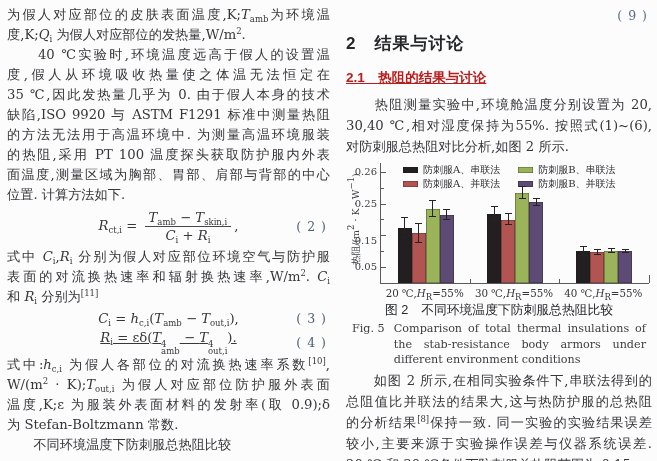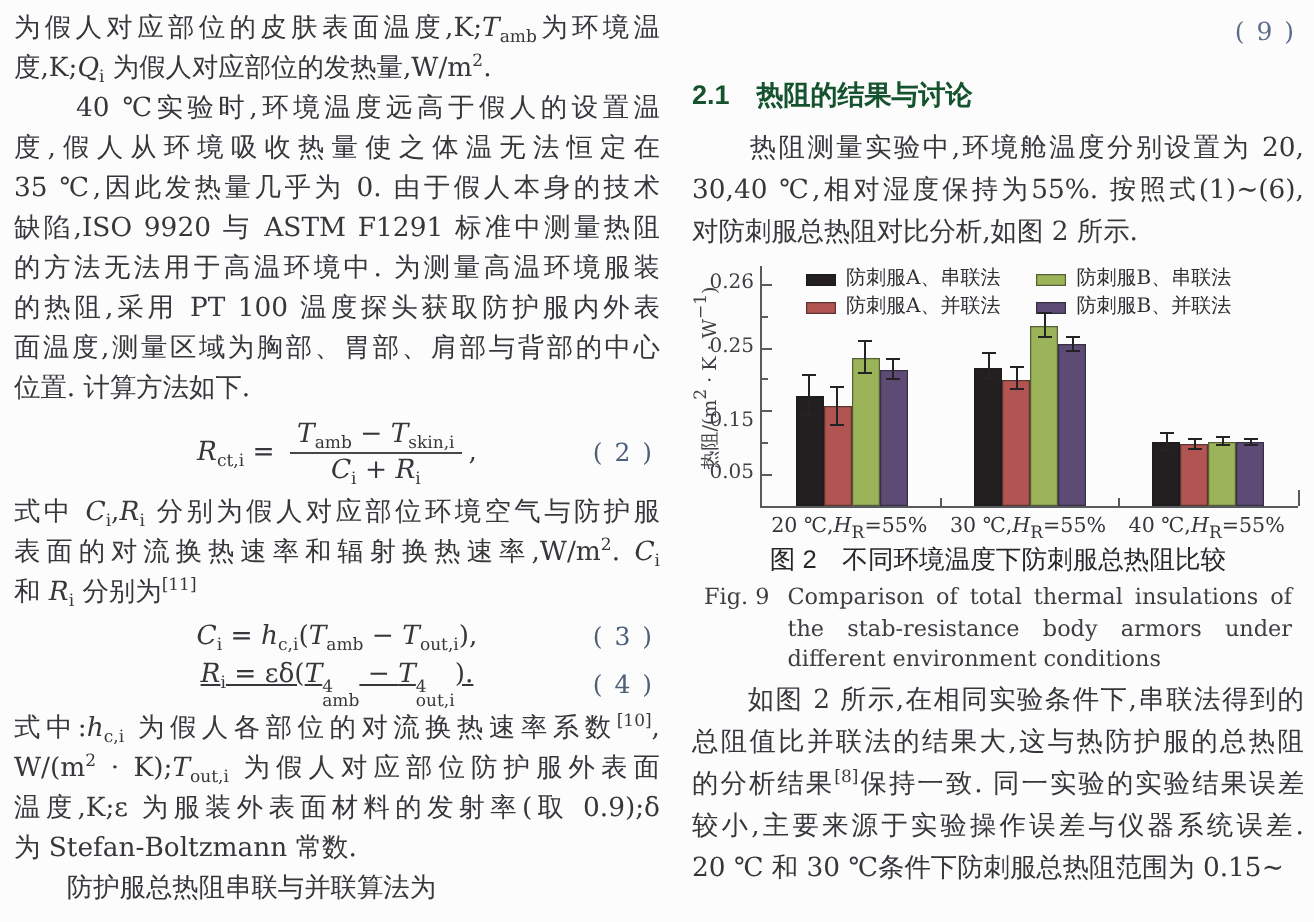--- a/index.html
+++ b/index.html
@@ -20,21 +20,21 @@
   .equation{display:flex;align-items:center;justify-content:center;position:relative;font-size:13.2px;}
   .eq-tall{height:42px;}
   .eq-line3{height:22px;}
   .eq-line4{height:26px;text-decoration:underline;}
   .eq-num{position:absolute;right:3px;top:50%;transform:translateY(-50%);color:#4e5f78;font-size:12.5px;letter-spacing:1px;}
   .frac{display:inline-block;text-align:center;vertical-align:middle;margin:0 3px;}
   .fnum{display:block;border-bottom:1px solid #46474b;padding:0 4px 1px;}
   .fden{display:block;padding-top:1px;}
   .eq9{height:21px;line-height:21px;text-align:right;padding-right:4px;color:#5a6e87;font-size:12.5px;letter-spacing:1px;}
   .h2{font-family:"Liberation Sans","DejaVu Sans",sans-serif;font-weight:700;font-size:17px;line-height:24px;margin:6px 0 6px 0;color:#26272b;letter-spacing:1px;}
-  .h3{font-family:"Liberation Sans","DejaVu Sans",sans-serif;font-weight:700;font-size:13.5px;line-height:20px;margin:12px 0 6px 0;color:#14532d;}
+  .h3{font-family:"Liberation Sans","DejaVu Sans",sans-serif;font-weight:700;font-size:13.5px;line-height:20px;margin:12px 0 6px 0;color:#b91c1c;text-decoration:underline;}
   .figure{position:relative;height:141px;margin-top:2px;}
   .ylabel{position:absolute;left:-50px;top:54px;width:120px;height:12px;transform:rotate(-90deg);
           font-size:9.5px;text-align:center;color:#3f4044;line-height:12px;}
   .plot{position:absolute;left:34px;top:4px;width:268px;height:120px;
         border-left:1.2px solid #595a5e;border-bottom:1.2px solid #595a5e;}
   .ytick{position:absolute;left:0;width:5px;height:1px;background:#595a5e;}
   .ytick.minor{width:3px;}
   .yticklabel{position:absolute;left:-31px;width:27px;text-align:right;font-size:10px;color:#3f4044;line-height:11px;}
   .xtick{position:absolute;bottom:0;width:1px;height:4px;background:#595a5e;}
   .endtick{position:absolute;right:-1px;bottom:0;width:1.2px;height:8px;background:#595a5e;}
@@ -96,26 +96,27 @@
           </span>).</span>
       <span class="eq-num">( 4 )</span>
     </div>
     <div>
         <div class="tline">式中:<i>h</i><sub>c,i</sub> 为假人各部位的对流换热速率系数<sup>[10]</sup>,</div>
         <div class="tline">W/(m<sup>2</sup> · K);<i>T</i><sub>out,i</sub> 为假人对应部位防护服外表面</div>
         <div class="tline">温度,K;ε 为服装外表面材料的发射率(取 0.9);δ</div>
         <div class="tline nofill">为 Stefan-Boltzmann 常数.</div>
       </div>
     <div>
-        <div class="tline nofill">　　防护服总热阻串联与并联算法为</div>
+        <div class="tline nofill">　　不同环境温度下防刺服总热阻比较</div>
       </div>
   </div>
 
   <div class="col col-right">
     <div class="eq9">( 9 )</div>
+    <div class="h2">2　结果与讨论</div>
     <div class="h3">2.1　热阻的结果与讨论</div>
     <div>
         <div class="tline">　　热阻测量实验中,环境舱温度分别设置为 20,</div>
         <div class="tline">30,40 ℃,相对湿度保持为55%. 按照式(1)~(6),</div>
         <div class="tline nofill">对防刺服总热阻对比分析,如图 2 所示.</div>
       </div>
 
     <div class="figure">
       <div class="ylabel">热阻/(m<sup>2</sup> · K · W<sup>−1</sup>)</div>
       <div class="plot">
@@ -202,21 +203,21 @@
         </div>
       <div class="xlabels">
           <div class="xcat">20 ℃,<i>H</i><sub>R</sub>=55%</div>
           <div class="xcat">30 ℃,<i>H</i><sub>R</sub>=55%</div>
           <div class="xcat">40 ℃,<i>H</i><sub>R</sub>=55%</div>
         </div>
     </div>
 
     <div class="cap-cn">图 2　不同环境温度下防刺服总热阻比较</div>
     <div class="cap-en">
-      <span class="cap-label">Fig. 9</span>
+      <span class="cap-label">Fig. 5</span>
       <span class="cap-text">Comparison of total thermal insulations of the stab-resistance body armors under different environment conditions</span>
     </div>
     <div>
         <div class="tline">　　如图 2 所示,在相同实验条件下,串联法得到的</div>
         <div class="tline">总阻值比并联法的结果大,这与热防护服的总热阻</div>
         <div class="tline">的分析结果<sup>[8]</sup>保持一致. 同一实验的实验结果误差</div>
         <div class="tline">较小,主要来源于实验操作误差与仪器系统误差.</div>
         <div class="tline nofill">20 ℃ 和 30 ℃条件下防刺服总热阻范围为 0.15~</div>
       </div>
   </div>

